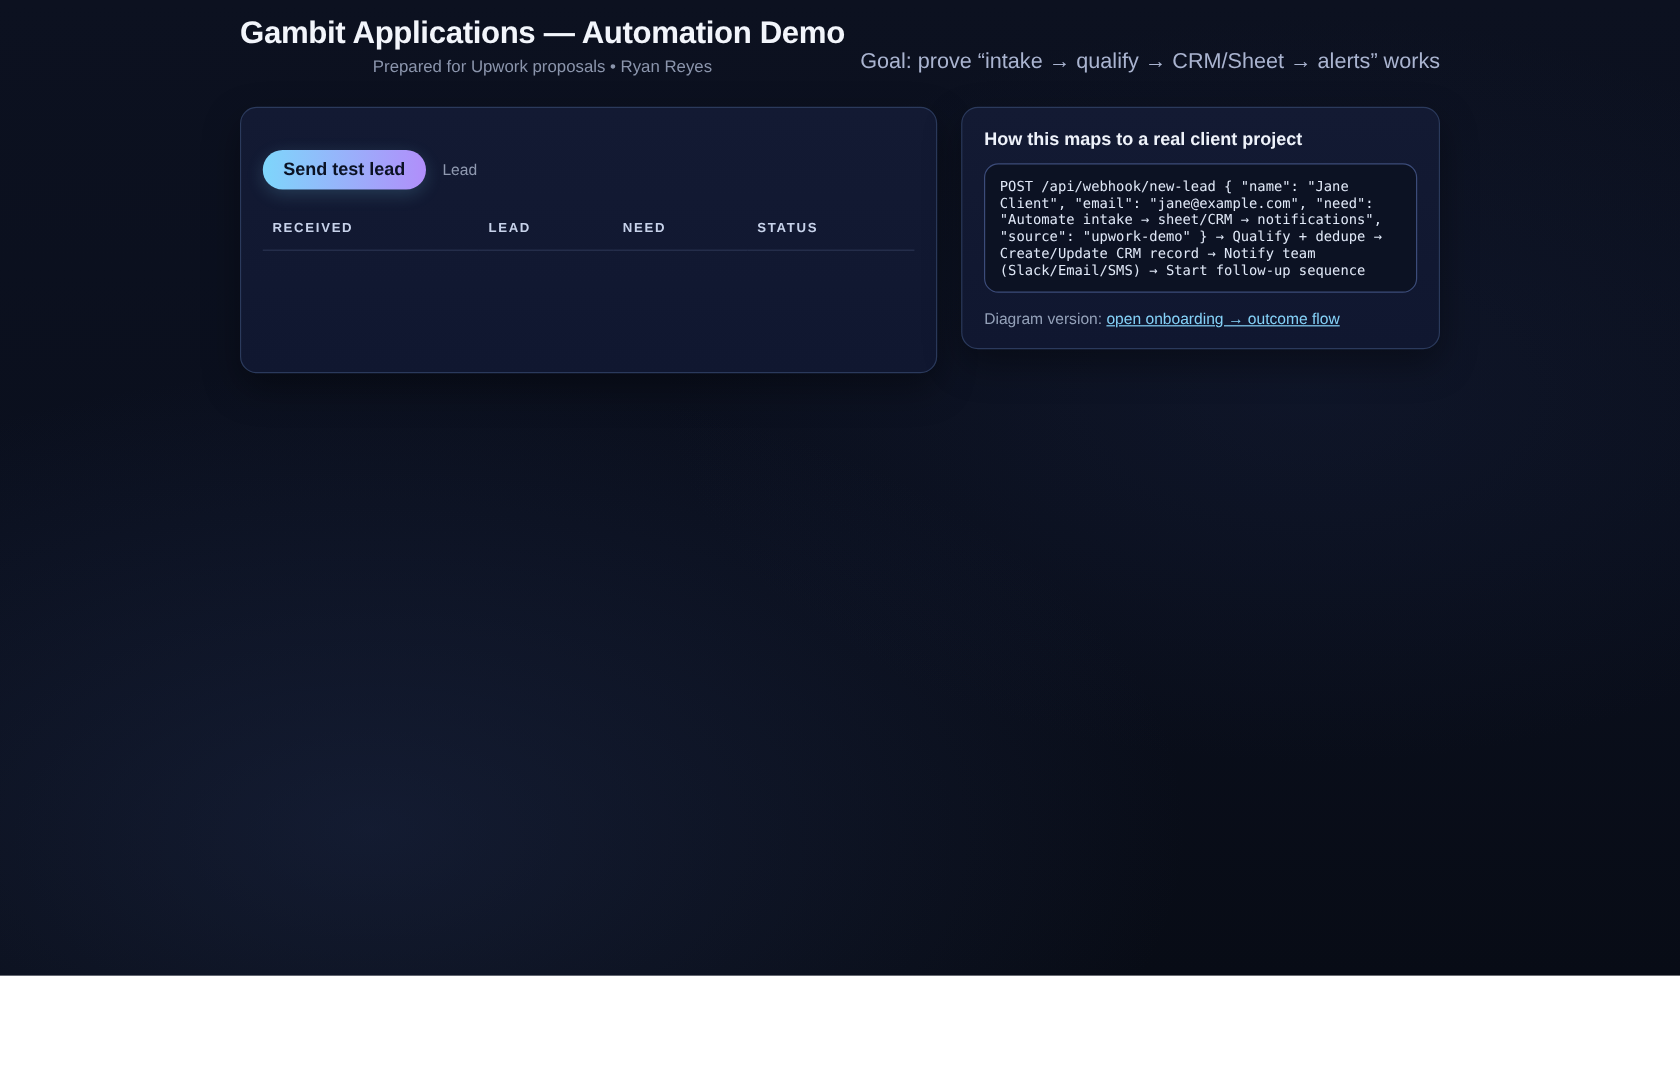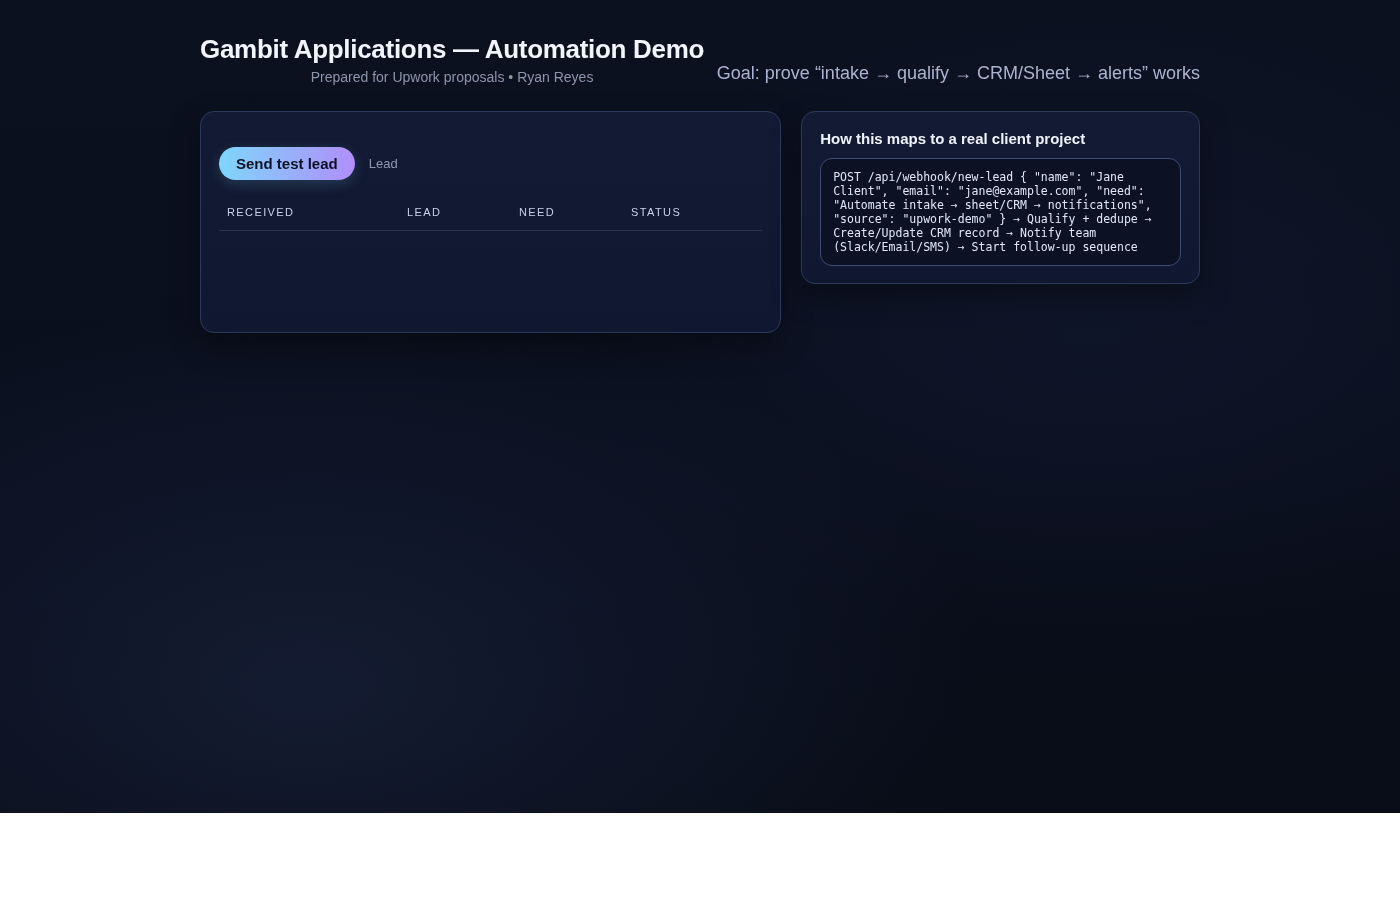--- a/index.html
+++ b/index.html
@@ -15,22 +15,21 @@
     width: 1400px;
     height: 813px;
     background:
       radial-gradient(1100px 620px at 22% 85%, rgba(42,58,102,0.32), rgba(0,0,0,0) 62%),
       radial-gradient(900px 520px at 78% 40%, rgba(30,42,78,0.22), rgba(0,0,0,0) 60%),
       linear-gradient(180deg, #0c1120 0%, #0a0f1d 55%, #080c16 100%);
     overflow: hidden;
   }
   .container {
     width: 1000px;
-    margin: 0 auto;
-    padding-top: 34px;
+    margin: 12px auto;
   }
   
   .header {
     display: flex;
     justify-content: space-between;
     align-items: flex-end;
   }
   .page-title {
     margin: 0;
     font-size: 26px;
@@ -105,21 +104,21 @@
     color: #8f99b0;
   }
   .lead-table {
     width: 100%;
     margin-top: 20px;
     border-collapse: collapse;
   }
   .lead-table th {
     text-align: left;
     font-size: 11px;
-    font-weight: 400;
+    font-weight: 700;
     letter-spacing: 1.4px;
     text-transform: uppercase;
     color: #c7d2ea;
     padding: 6px 8px 12px 8px;
     border-bottom: 1px solid #2a3352;
   }
   .col-received { width: 180px; }
   .col-lead { width: 112px; }
   .col-need { width: 112px; }
   .table-spacer { height: 84px; }
@@ -179,17 +178,21 @@
             </tr>
           </thead>
           <tbody></tbody>
         </table>
         <div class="table-spacer"></div>
       </section>
 
       <section class="card card-mapping">
         <h2 class="card-title">How this maps to a real client project</h2>
         <div class="code-block">POST /api/webhook/new-lead { "name": "Jane Client", "email": "jane@example.com", "need": "Automate intake → sheet/CRM → notifications", "source": "upwork-demo" } → Qualify + dedupe → Create/Update CRM record → Notify team (Slack/Email/SMS) → Start follow-up sequence</div>
+        <div class="diagram-row">
+          <span>Diagram version:</span>
+          <a class="diagram-link">open onboarding → outcome flow</a>
+        </div>
       </section>
 
     </div>
   </div>
 </div>
 
 </body></html>

